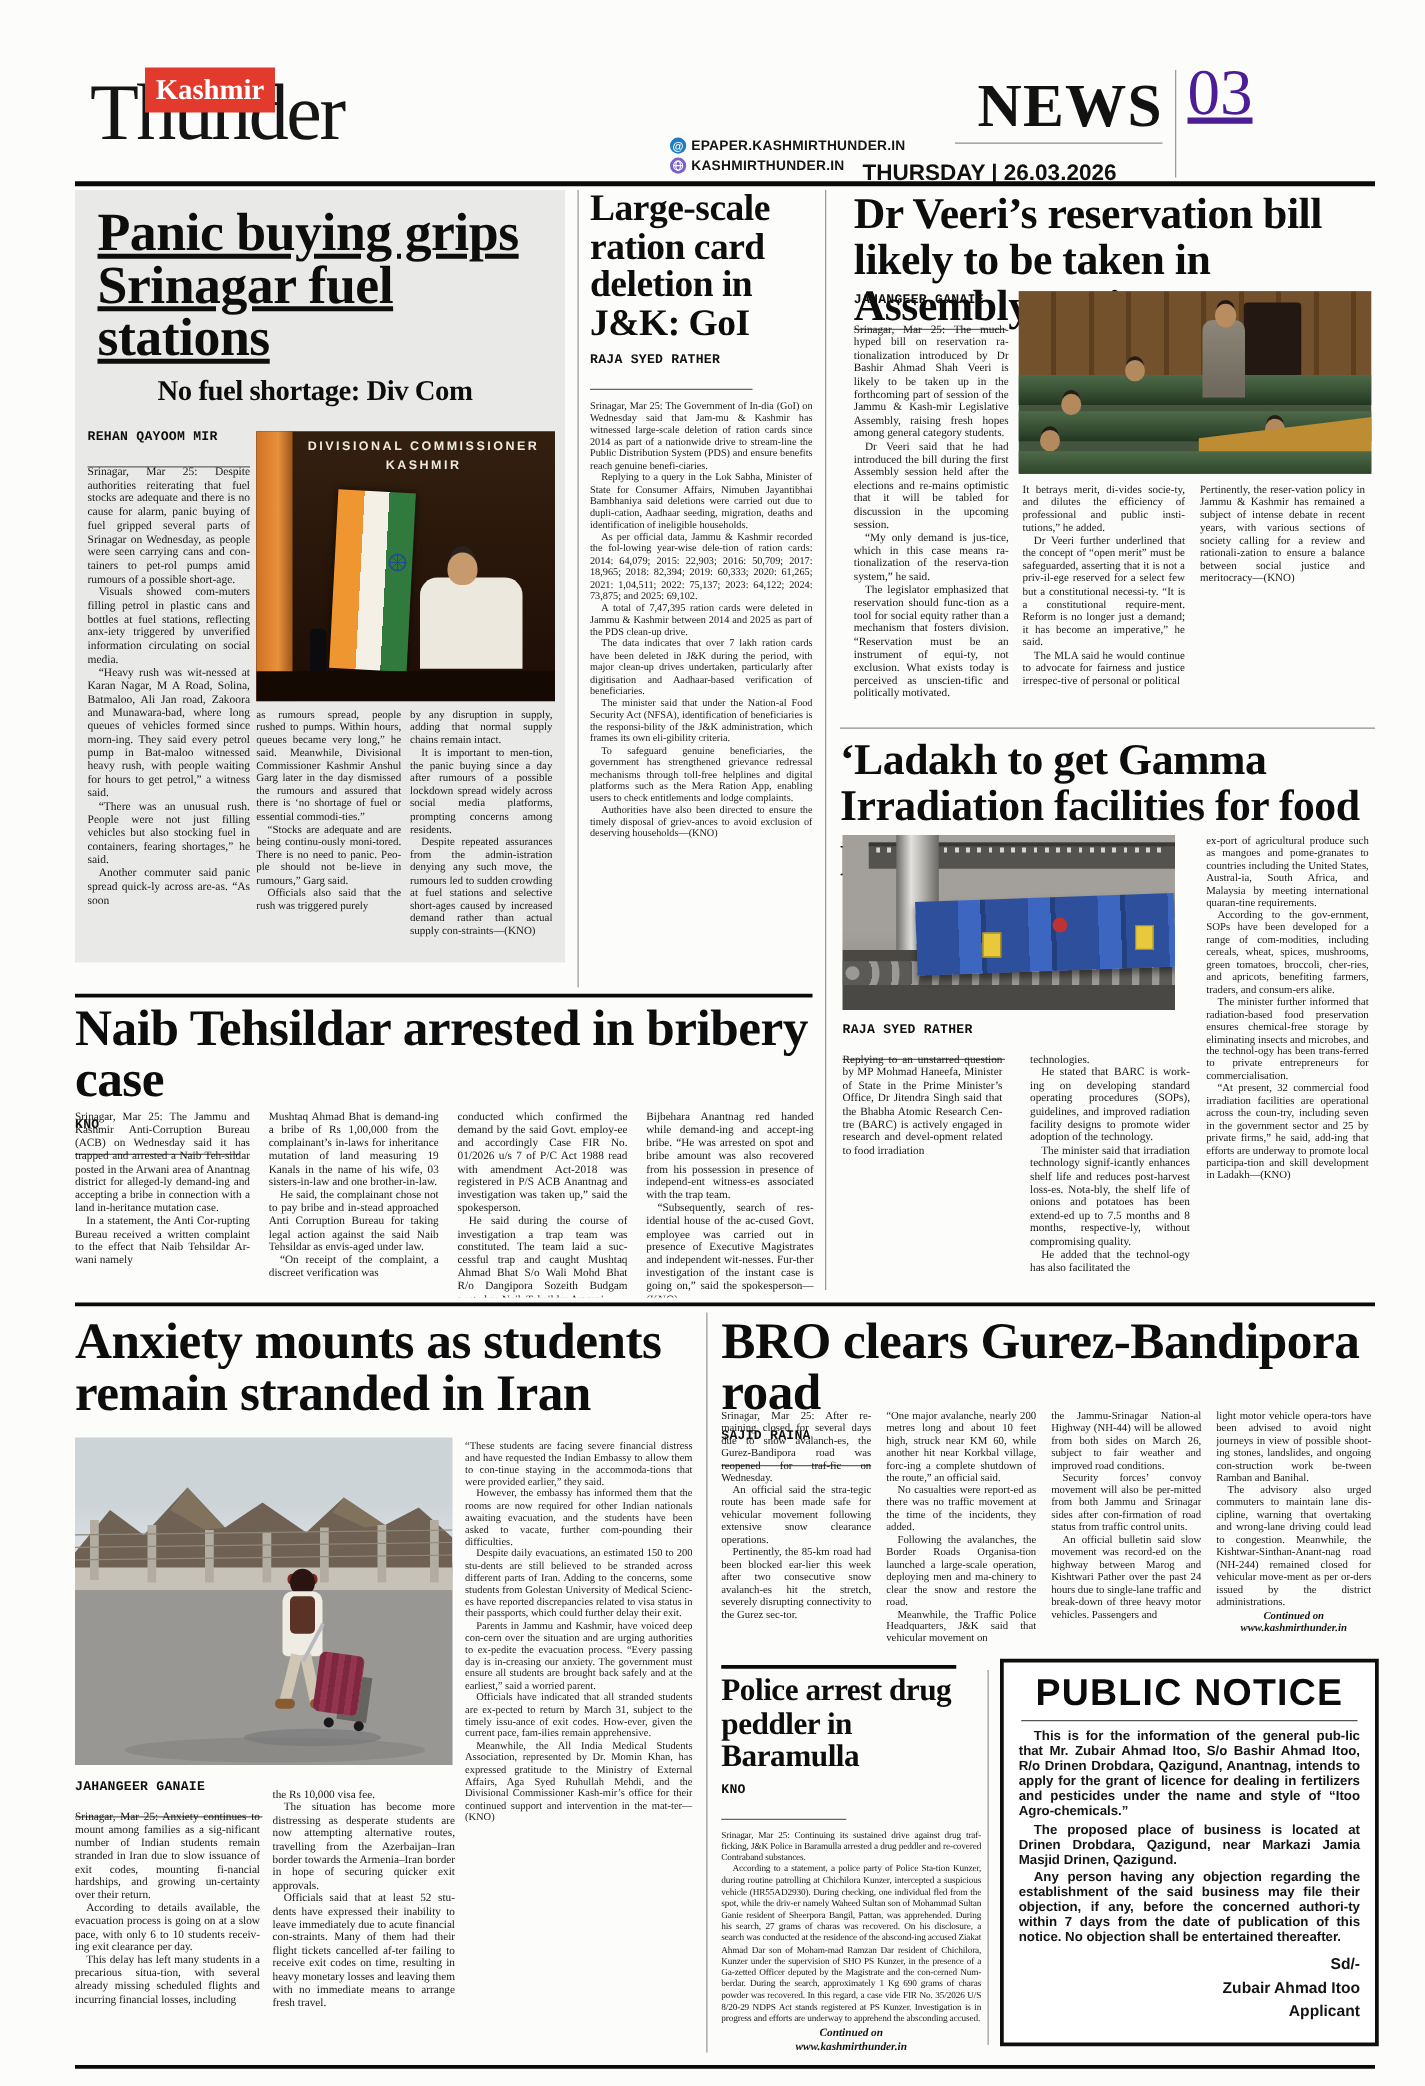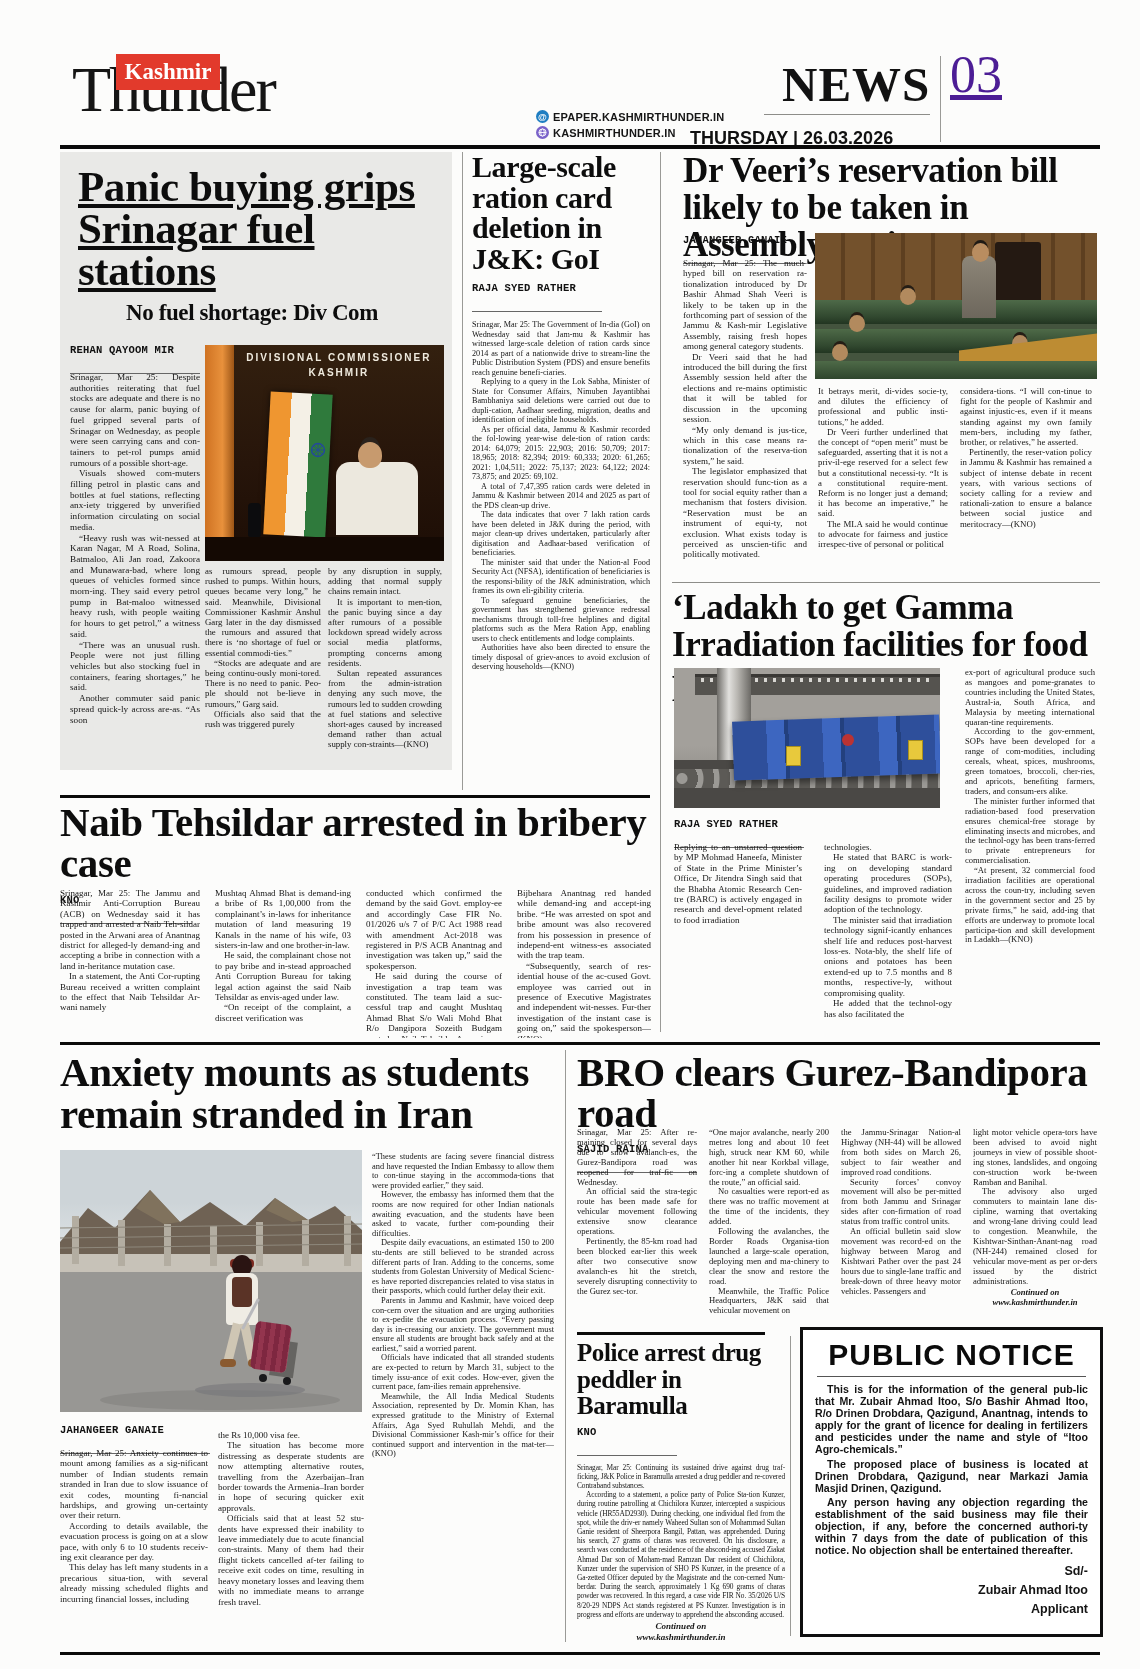--- a/index.html
+++ b/index.html
@@ -189,21 +189,21 @@
         <p>Another commuter said panic spread quick-ly across are-as. “As soon</p>
       </div>
     <div class="abs bt s2" style="left:145px;top:414px;width:116px;height:196px;">
         <p>as rumours spread, people rushed to pumps. Within hours, queues became very long,” he said. Meanwhile, Divisional Commissioner Kashmir Anshul Garg later in the day dismissed the rumours and assured that there is ‘no shortage of fuel or essential commodi-ties.”</p>
         <p>“Stocks are adequate and are being continu-ously moni-tored. There is no need to panic. Peo-ple should not be-lieve in rumours,” Garg said.</p>
         <p>Officials also said that the rush was triggered purely</p>
       </div>
     <div class="abs bt s2" style="left:268px;top:414px;width:114px;height:196px;">
         <p>by any disruption in supply, adding that normal supply chains remain intact.</p>
         <p>It is important to men-tion, the panic buying since a day after rumours of a possible lockdown spread widely across social media platforms, prompting concerns among residents.</p>
-        <p>Sultan repeated assurances from the admin-istration denying any such move, the rumours led to sudden crowding at fuel stations and selective short-ages caused by increased demand rather than actual supply con-straints—(KNO)</p>
+        <p>Despite repeated assurances from the admin-istration denying any such move, the rumours led to sudden crowding at fuel stations and selective short-ages caused by increased demand rather than actual supply con-straints—(KNO)</p>
       </div>
   </div>
 
   <div class="vr" style="left:462px;top:152px;height:638px;"></div>
   <div class="abs" style="left:472px;top:152px;width:178px;">
     <h2 class="hl" style="font-size:30px;line-height:1.02;">Large-scale ration card deletion in J&amp;K: GoI</h2>
     <div class="byline" style="width:130px;margin-top:8px;">RAJA SYED RATHER</div>
     <div class="bt s5" style="margin-top:8px;">
         <p>Srinagar, Mar 25: The Government of In-dia (GoI) on Wednesday said that Jam-mu &amp; Kashmir has witnessed large-scale deletion of ration cards since 2014 as part of a nationwide drive to stream-line the Public Distribution System (PDS) and ensure benefits reach genuine benefi-ciaries.</p>
         <p>Replying to a query in the Lok Sabha, Minister of State for Consumer Affairs, Nimuben Jayantibhai Bambhaniya said deletions were carried out due to dupli-cation, Aadhaar seeding, migration, deaths and identification of ineligible households.</p>
@@ -241,21 +241,20 @@
         <p>Dr Veeri said that he had introduced the bill during the first Assembly session held after the elections and re-mains optimistic that it will be tabled for discussion in the upcoming session.</p>
         <p>“My only demand is jus-tice, which in this case means ra-tionalization of the reserva-tion system,” he said.</p>
         <p>The legislator emphasized that reservation should func-tion as a tool for social equity rather than a mechanism that fosters division. “Reservation must be an instrument of equi-ty, not exclusion. What exists today is perceived as unscien-tific and politically motivated.</p>
       </div>
     <div class="abs bt s4" style="left:146px;top:234px;width:130px;height:192px;">
         <p>It betrays merit, di-vides socie-ty, and dilutes the efficiency of professional and public insti-tutions,” he added.</p>
         <p>Dr Veeri further underlined that the concept of “open merit” must be safeguarded, asserting that it is not a priv-il-ege reserved for a select few but a constitutional necessi-ty. “It is a constitutional require-ment. Reform is no longer just a demand; it has become an imperative,” he said.</p>
         <p>The MLA said he would continue to advocate for fairness and justice irrespec-tive of personal or political</p>
       </div>
     <div class="abs bt s4" style="left:288px;top:234px;width:132px;height:192px;">
-        <p>considera-tions. “I will con-tinue to fight for the people of Kashmir and against injustic-es, even if it means standing against my own family mem-bers, including my father, brother, or relatives,” he asserted.</p>
         <p>Pertinently, the reser-vation policy in Jammu &amp; Kashmir has remained a subject of intense debate in recent years, with various sections of society calling for a review and rationali-zation to ensure a balance between social justice and meritocracy—(KNO)</p>
       </div>
   </div>
 
   <div class="hrt" style="left:672px;top:582px;width:428px;"></div>
   <div class="abs" style="left:672px;top:590px;width:428px;height:440px;">
     <h2 class="hl" style="font-size:35px;line-height:1.05;">‘Ladakh to get Gamma Irradiation facilities for food preservation’</h2>
 
     <div class="photo ph3" style="left:2px;top:78px;width:266px;height:140px;">
       <div class="truss"></div>

